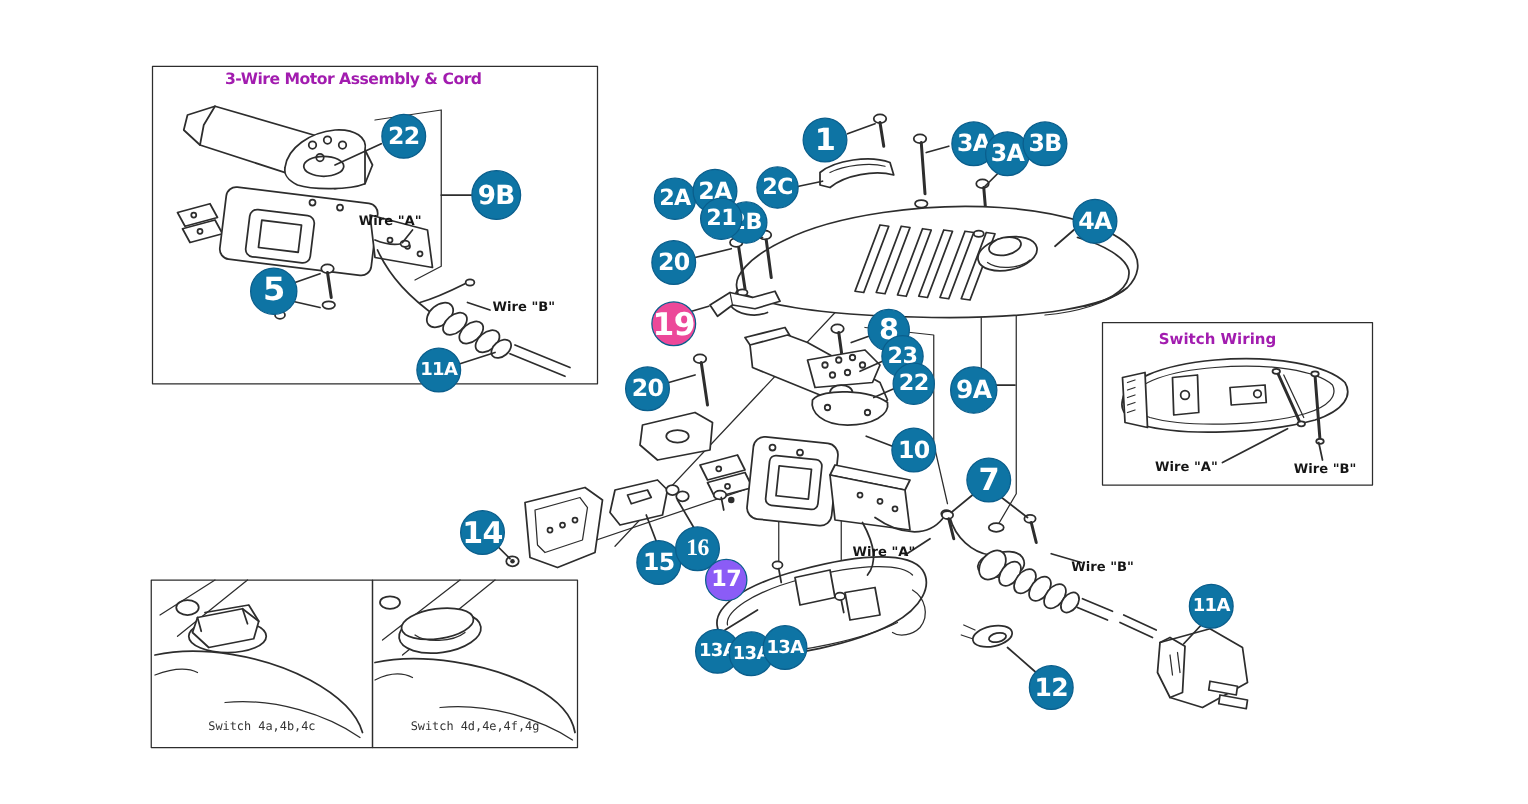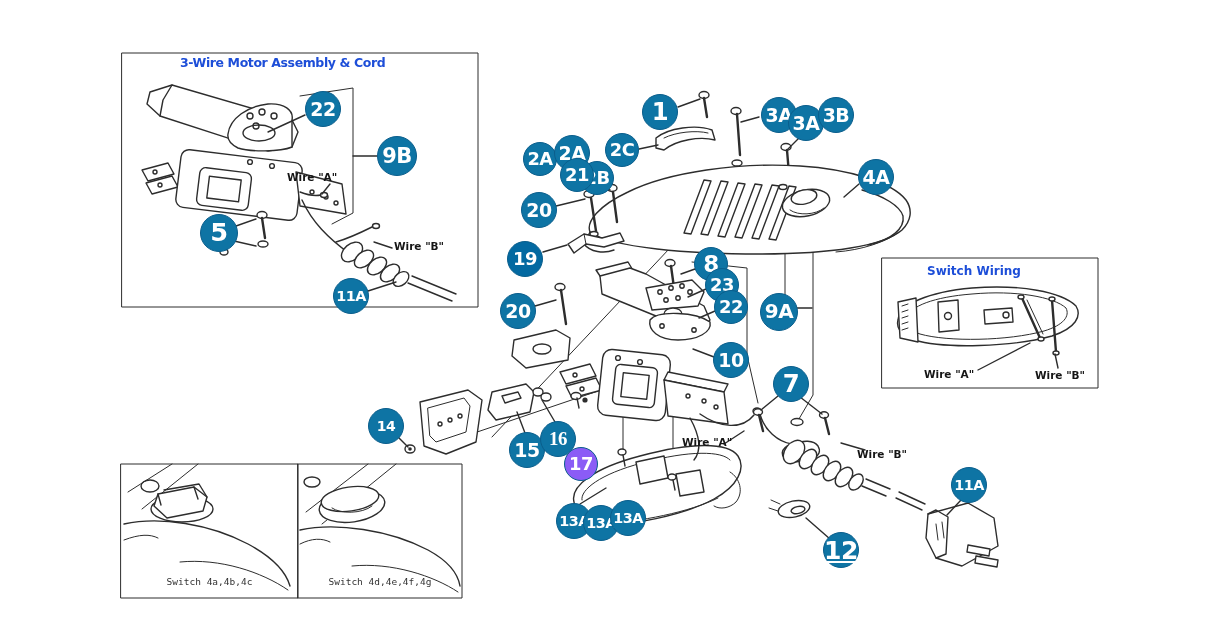--- a/index.html
+++ b/index.html
@@ -8,21 +8,21 @@
   .ln *{stroke:#2d2d2d;fill:none;stroke-width:1.4;stroke-linecap:round;stroke-linejoin:round;}
   .ln .wf{fill:#ffffff;}
   .ln .dk{fill:#2d2d2d;stroke:none;}
   .ln .thin{stroke-width:1;}
   .ln .thick{stroke-width:2.4;}
   .badge{position:absolute;border-radius:50%;color:#fff;font-weight:bold;
          display:flex;align-items:center;justify-content:center;
          border:1px solid #0a5e8c;box-sizing:border-box;line-height:1;
          letter-spacing:-0.5px;}
   .wire-label{position:absolute;font-size:10.5px;font-weight:bold;color:#151515;white-space:nowrap;}
-  .box-title{position:absolute;font-weight:bold;color:#1d4ed8;white-space:nowrap;}
+  .box-title{position:absolute;font-weight:bold;color:#a21caf;white-space:nowrap;}
   #tl-title{left:180px;top:55px;font-size:12.5px;letter-spacing:-0.4px;}
   #sw-title{left:882px;top:264px;width:184px;text-align:center;font-size:12px;}
   .caption{position:absolute;font-family:"DejaVu Sans Mono",monospace;font-size:9.5px;color:#333;
            white-space:nowrap;}
   #cap-a{left:121px;top:576px;width:177px;text-align:center;}
   #cap-b{left:298px;top:576px;width:164px;text-align:center;}
 </style>
 </head>
 <body>
 
@@ -325,31 +325,31 @@
       <div class="badge" style="left: 523px; top: 142px; width: 34px; height: 34px; font-size: 17.85px; background: rgb(14, 116, 164);">2A</div>
       <div class="badge" style="left: 554px; top: 135px; width: 36px; height: 36px; font-size: 18.9px; background: rgb(14, 116, 164);">2A</div>
       <div class="badge" style="left: 580px; top: 141px; width: 34px; height: 34px; font-size: 17.85px; background: rgb(14, 116, 164); margin-top: 20px;">2B</div>
       <div class="badge" style="left: 605px; top: 133px; width: 34px; height: 34px; font-size: 17.85px; background: rgb(14, 116, 164);">2C</div>
       <div class="badge" style="left: 560px; top: 158px; width: 34px; height: 34px; font-size: 17.85px; background: rgb(14, 116, 164);">21</div>
       <div class="badge" style="left: 761px; top: 97px; width: 36px; height: 36px; font-size: 18.9px; background: rgb(14, 116, 164);">3A</div>
       <div class="badge" style="left: 788px; top: 105px; width: 36px; height: 36px; font-size: 18.9px; background: rgb(14, 116, 164);">3A</div>
       <div class="badge" style="left: 818px; top: 97px; width: 36px; height: 36px; font-size: 18.9px; background: rgb(14, 116, 164);">3B</div>
       <div class="badge" style="left: 858px; top: 159px; width: 36px; height: 36px; font-size: 18.9px; background: rgb(14, 116, 164);">4A</div>
       <div class="badge" style="left: 521px; top: 192px; width: 36px; height: 36px; font-size: 18.9px; background: rgb(14, 116, 164);">20</div>
-      <div class="badge" style="left: 507px; top: 241px; width: 36px; height: 36px; font-size: 18px; background: #0369a1;">19</div>
+      <div class="badge" style="left: 521px; top: 241px; width: 36px; height: 36px; font-size: 25px; background: #ec4899;">19</div>
       <div class="badge" style="left: 500px; top: 293px; width: 36px; height: 36px; font-size: 18.9px; background: rgb(14, 116, 164);">20</div>
       <div class="badge" style="left: 694px; top: 247px; width: 34px; height: 34px; font-size: 22.95px; background: rgb(14, 116, 164);">8</div>
       <div class="badge" style="left: 705px; top: 268px; width: 34px; height: 34px; font-size: 17.85px; background: rgb(14, 116, 164);">23</div>
       <div class="badge" style="left: 714px; top: 290px; width: 34px; height: 34px; font-size: 17.85px; background: rgb(14, 116, 164);">22</div>
       <div class="badge" style="left: 760px; top: 293px; width: 38px; height: 38px; font-size: 19.95px; background: rgb(14, 116, 164);">9A</div>
       <div class="badge" style="left: 713px; top: 342px; width: 36px; height: 36px; font-size: 18.9px; background: rgb(14, 116, 164);">10</div>
       <div class="badge" style="left: 773px; top: 366px; width: 36px; height: 36px; font-size: 24.3px; background: rgb(14, 116, 164);">7</div>
-      <div class="badge" style="left: 368px; top: 408px; width: 36px; height: 36px; font-size: 14px; background: rgb(14, 116, 164);">14</div>
+      <div class="badge" style="left: 368px; top: 408px; width: 36px; height: 36px; font-size: 24px; background: rgb(14, 116, 164);">14</div>
       <div class="badge" style="left: 509px; top: 432px; width: 36px; height: 36px; font-size: 18.9px; background: rgb(14, 116, 164);">15</div>
       <div class="badge" style="left: 540px; top: 421px; width: 36px; height: 36px; font-size: 18.9px; background: rgb(14, 116, 164); font-family: Liberation Serif, serif;">16</div>
       <div class="badge" style="left: 564px; top: 407px; width: 34px; height: 34px; font-size: 17.85px; background: #8b5cf6; margin-top: 40px;">17</div>
       <div class="badge" style="left: 556px; top: 503px; width: 36px; height: 36px; font-size: 14.4px; background: rgb(14, 116, 164);">13A</div>
       <div class="badge" style="left: 583px; top: 505px; width: 36px; height: 36px; font-size: 14.4px; background: rgb(14, 116, 164);">13A</div>
       <div class="badge" style="left: 610px; top: 500px; width: 36px; height: 36px; font-size: 14.4px; background: rgb(14, 116, 164);">13A</div>
-      <div class="badge" style="left: 823px; top: 532px; width: 36px; height: 36px; font-size: 25px; background: rgb(14, 116, 164); text-decoration: underline;">12</div>
+      <div class="badge" style="left: 823px; top: 532px; width: 36px; height: 36px; font-size: 20px; background: rgb(14, 116, 164);">12</div>
       <div class="badge" style="left: 951px; top: 467px; width: 36px; height: 36px; font-size: 14.4px; background: rgb(14, 116, 164);">11A</div>
     </div>
 </div>
 
 </body></html>

